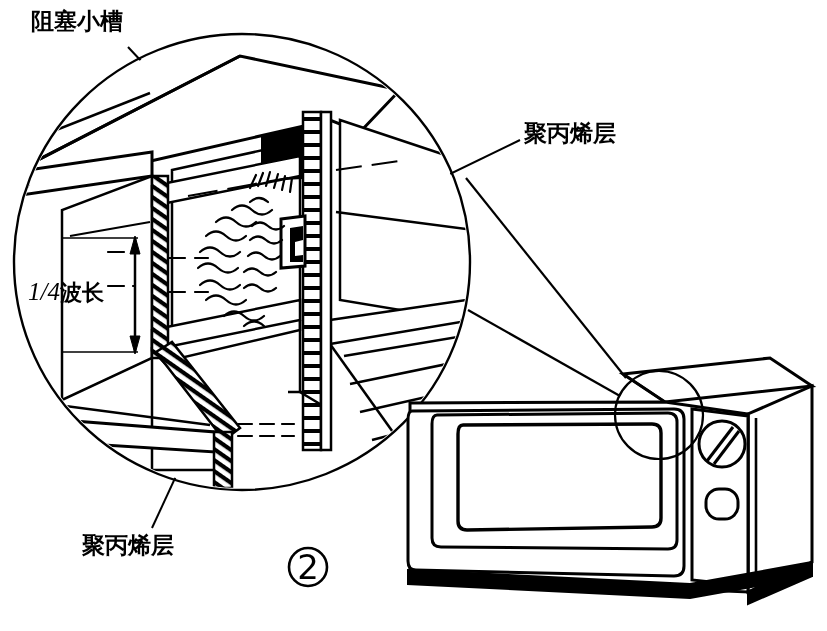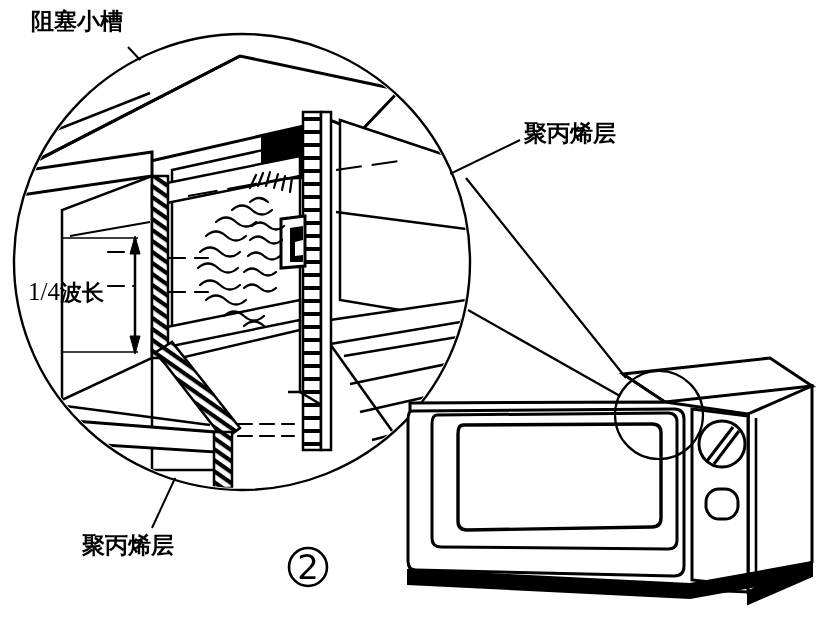--- a/index.html
+++ b/index.html
@@ -33,20 +33,21 @@
     font-weight: 700;
     line-height: 1;
     font-family: "DejaVu Sans", "Liberation Sans", sans-serif;
   }
   .lbl-cjk { font-size: 23px; letter-spacing: 0px; }
   .lbl-mix { font-size: 22px; }
   .lbl-mix .num {
     font-family: "Liberation Serif", "DejaVu Serif", serif;
     font-weight: 400;
     font-size: 25px;
+    font-style: italic;
   }
   #label-ferrite  { left: 31px;  top: 10px; }
   #label-polyprop { left: 524px; top: 122px; }
   #label-quarter  { left: 28px;  top: 279px; }
   #label-choke    { left: 82px;  top: 534px; }
   #figure-number {
     position: absolute;
     left: 288px;
     top: 547px;
     width: 40px;

